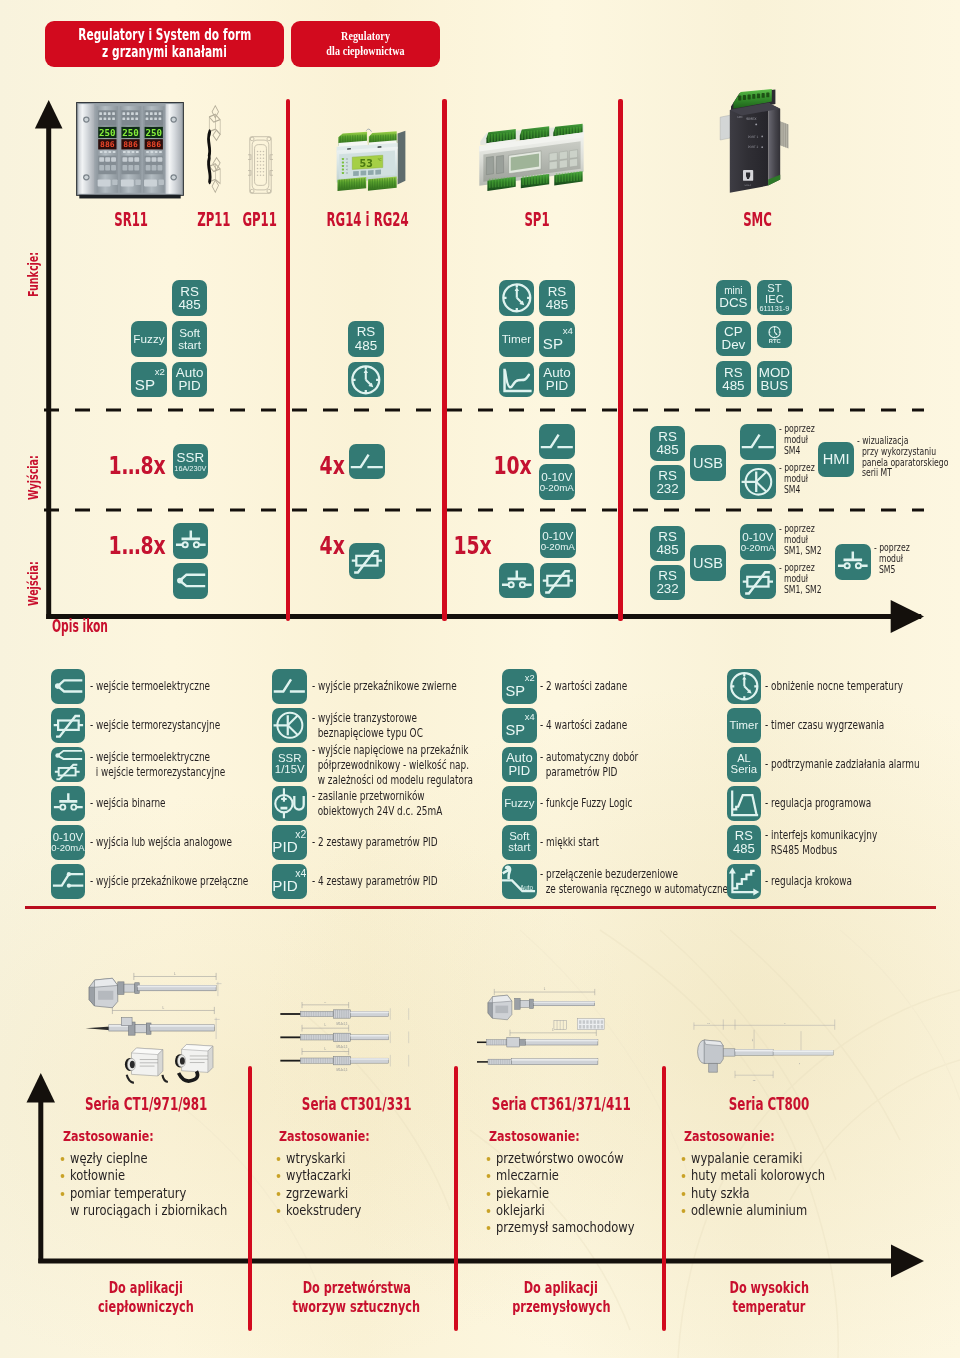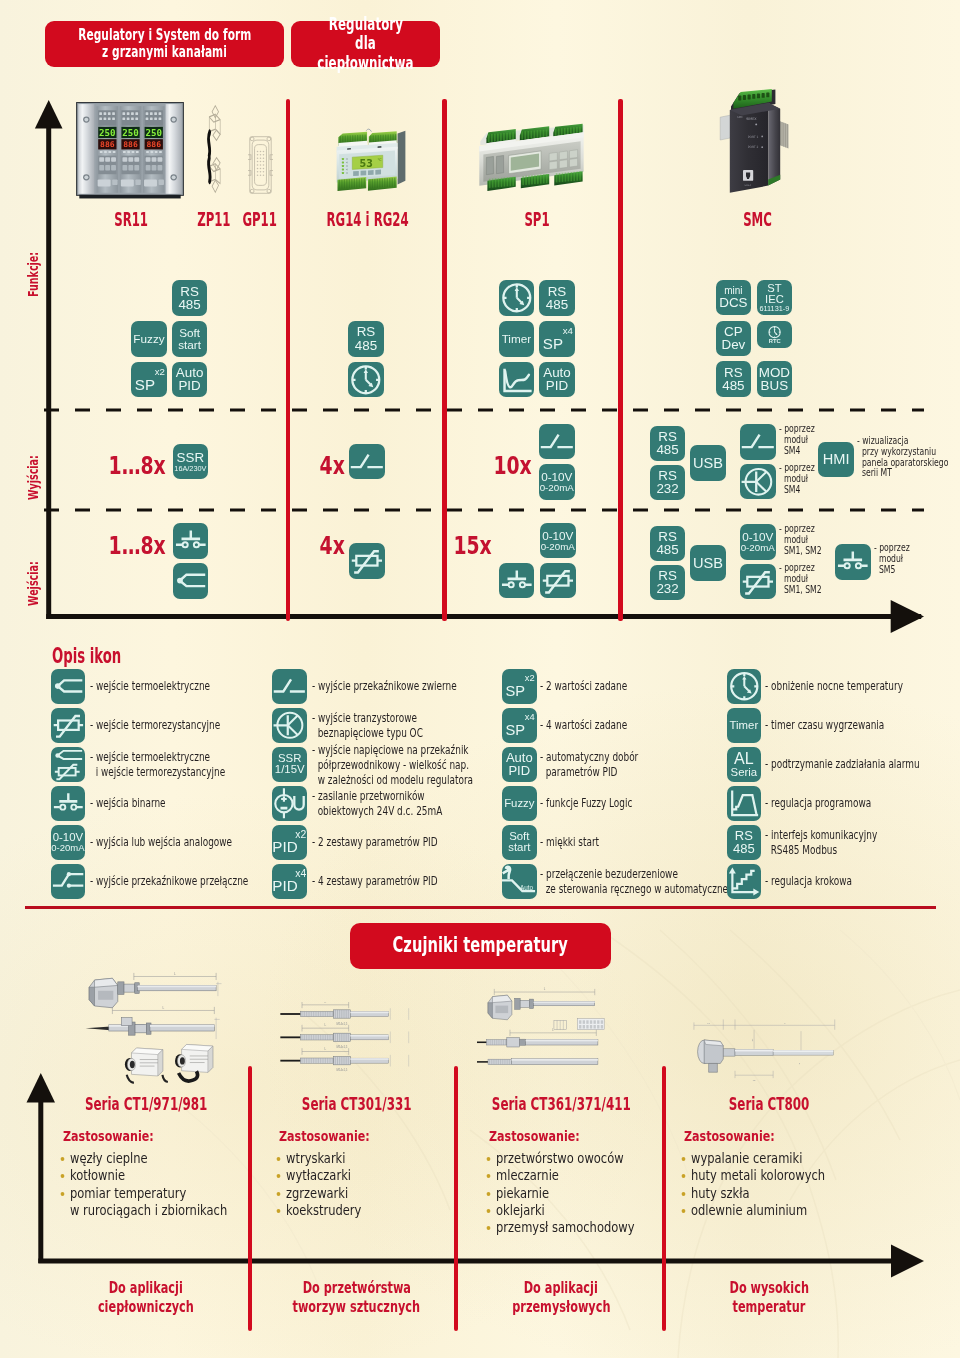--- a/index.html
+++ b/index.html
@@ -80,21 +80,21 @@
     <path d="M520 930 C600 1000 660 1090 690 1180"></path>
     <path d="M840 930 C900 980 940 1040 960 1100"></path>
     <path d="M160 1090 C230 1140 290 1210 320 1290"></path>
   </g>
 </svg>
 
 <div class="pill" style="left:45px;top:21px;width:239px;height:46px;font-size:15.2px;">
   <div><span class="cond">Regulatory i System do form</span><br>
        <span class="cond">z grzanymi kanałami</span></div>
 </div>
-<div class="pill" style="left:291px;top:21px;width:149px;height:46px;font-size:17px;">
+<div class="pill" style="left:291px;top:21px;width:149px;height:46px;font-size:13px;font-family:Liberation Serif, serif;">
   <div><span class="cond">Regulatory</span><br>
        <span class="cond">dla ciepłownictwa</span></div>
 </div>
 
 <svg class="abs" width="960" height="560" style="left:0;top:95px;" viewBox="0 0 960 560">
   <polygon points="48.7,5 62.5,33.5 34.9,33.5" fill="#14100c"></polygon>
   <rect x="46.2" y="30" width="5" height="494" fill="#14100c"></rect>
   <rect x="46.2" y="519" width="875" height="5" fill="#14100c"></rect>
   <polygon points="924,521.5 890.7,505 890.7,538" fill="#14100c"></polygon>
 </svg>
@@ -788,21 +788,21 @@
   moduł
   SM1, SM2</div>
       <div class="note" style="left: 779px; top: 563px; font-size: 10.2px;">- poprzez
   moduł
   SM1, SM2</div>
       <div class="note" style="left: 874px; top: 543px; font-size: 10.2px;">- poprzez
   moduł
   SM5</div>
     </div>
 
-<div class="redlbl" style="left:52px;top:644px;font-size:21px;"><span class="cond" style="transform-origin:0 50%">Opis ikon</span></div>
+<div class="redlbl" style="left:52px;top:616px;font-size:17px;"><span class="cond" style="transform-origin:0 50%">Opis ikon</span></div>
 <div id="legendlayer">
       <div class="ic" style="width: 34.6px; height: 34.6px; border-radius: 7px; padding: 0px; left: 50.6px; top: 669px;">
         <div style="width:100%;height:100%">
           <svg viewBox="0 0 36 36" width="100%" height="100%">
             <path d="M32.6 11.8 H13.6 L7.6 17.2" stroke="#dff3ef" stroke-width="2.5" fill="none" stroke-linejoin="miter"></path>
             <path d="M32.6 23.4 H13.6 L7.6 18.4" stroke="#dff3ef" stroke-width="2.5" fill="none" stroke-linejoin="miter"></path>
             <circle cx="7.0" cy="17.8" r="2.9" fill="#dff3ef"></circle>
           </svg>
         </div>
       </div>
@@ -959,21 +959,21 @@
             <polygon points="25.6,25.6 20.6,24.4 24,21" fill="#dff3ef"></polygon>
           </svg>
         </div>
       </div>
       <div class="legtext" style="left: 765.4px; top: 679.3px;">- obniżenie nocne temperatury</div>
       <div class="ic" style="width: 34.6px; height: 34.6px; border-radius: 7px; left: 726.6px; top: 708px;">
         <span style="font-size:11.39px">Timer</span>
       </div>
       <div class="legtext" style="left: 765.4px; top: 718.3px;">- timer czasu wygrzewania</div>
       <div class="ic" style="width: 34.6px; height: 34.6px; border-radius: 7px; left: 726.6px; top: 747px;">
-        <span style="font-size:16px">AL</span>
+        <span style="font-size:11px">AL</span>
         <span style="font-size:11.39px">Seria</span>
       </div>
       <div class="legtext" style="left: 765.4px; top: 757.3px;">- podtrzymanie zadziałania alarmu</div>
       <div class="ic" style="width: 34.6px; height: 34.6px; border-radius: 7px; padding: 0px; left: 726.6px; top: 786px;">
         <div style="width:100%;height:100%">
           <svg viewBox="0 0 36 36" width="100%" height="100%">
             <path d="M5.4 4.6 V30.4 H32.4" stroke="#dff3ef" stroke-width="2.3" fill="none"></path>
             <path d="M5.6 24.4 H9.6 V21.6 H11.6 L16.4 9.6 H26.4 L30.8 30.2" stroke="#dff3ef" stroke-width="2.3" fill="none" stroke-linejoin="miter"></path>
           </svg>
         </div>
@@ -993,23 +993,20 @@
             <polygon points="33.6,29.2 27.4,32.8 27.4,25.6" fill="#dff3ef"></polygon>
             <path d="M5.8 25.4 H10.6 V20.6 H15.4 V15.8 H20.2 V11 H25.2 V7.2 H28.8" stroke="#dff3ef" stroke-width="2.3" fill="none" stroke-linejoin="miter"></path>
           </svg>
         </div>
       </div>
       <div class="legtext" style="left: 765.4px; top: 874.3px;">- regulacja krokowa</div>
     </div>
 
 <div class="abs" style="left:25px;top:906px;width:911px;height:3.4px;background:#b90d1e;"></div>
 
-<div class="pill" style="left:350px;top:923px;width:261px;height:46px;font-size:21px;border-radius:10px;">
-  <span class="cond">Czujniki temperatury</span>
-</div>
 
 <svg class="abs" width="960" height="230" style="left:0;top:1065px;" viewBox="0 0 960 230">
   <polygon points="40.8,8 55,37.5 26.5,37.5" fill="#14100c"></polygon>
   <rect x="38.3" y="34" width="5" height="164" fill="#14100c"></rect>
   <rect x="38.3" y="193.5" width="855" height="5" fill="#14100c"></rect>
   <polygon points="924,196 891,179.5 891,212.5" fill="#14100c"></polygon>
 </svg>
 <div class="vdiv" style="left:248px;top:1066px;width:4.2px;height:265px;border-radius:2.1px;"></div>
 <div class="vdiv" style="left:454px;top:1066px;width:4.2px;height:265px;border-radius:2.1px;"></div>
 <div class="vdiv" style="left:661.5px;top:1066px;width:4.2px;height:265px;border-radius:2.1px;"></div>

